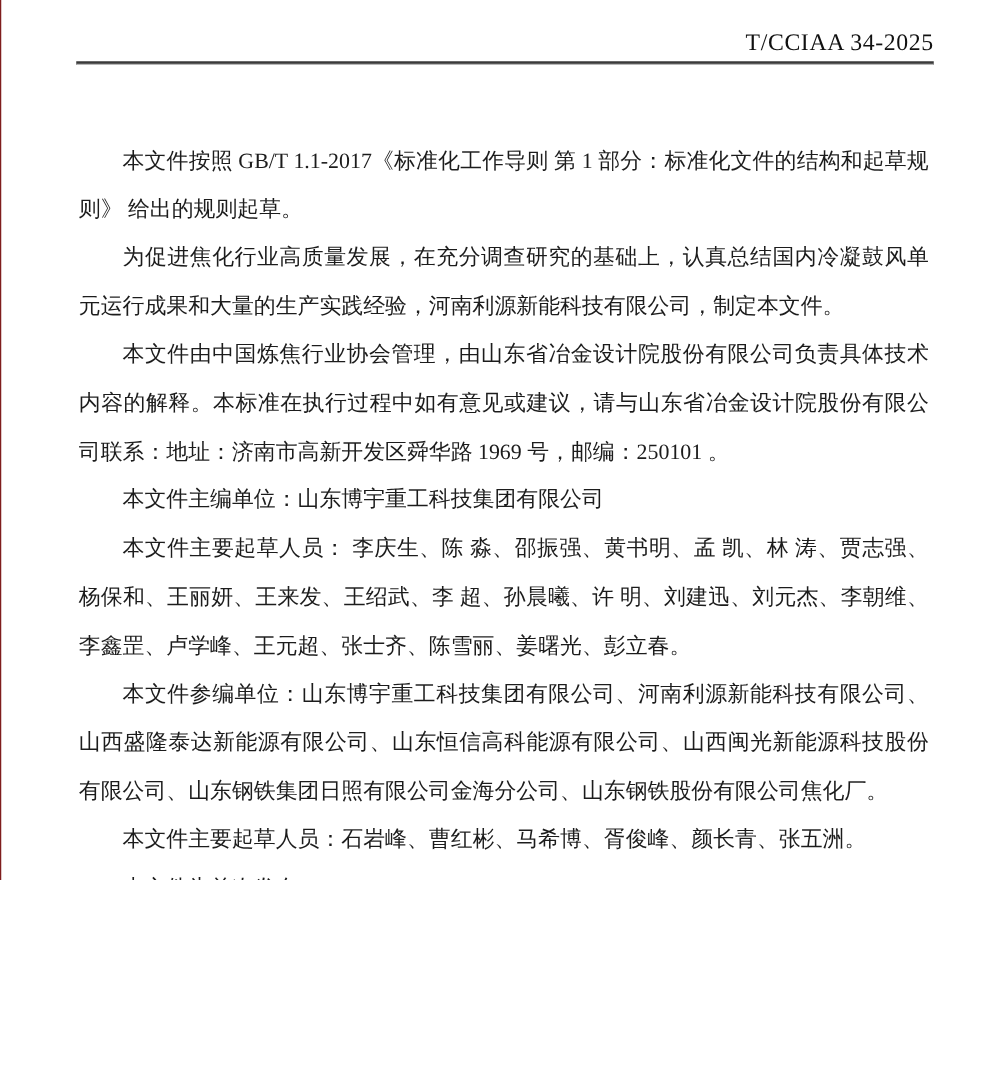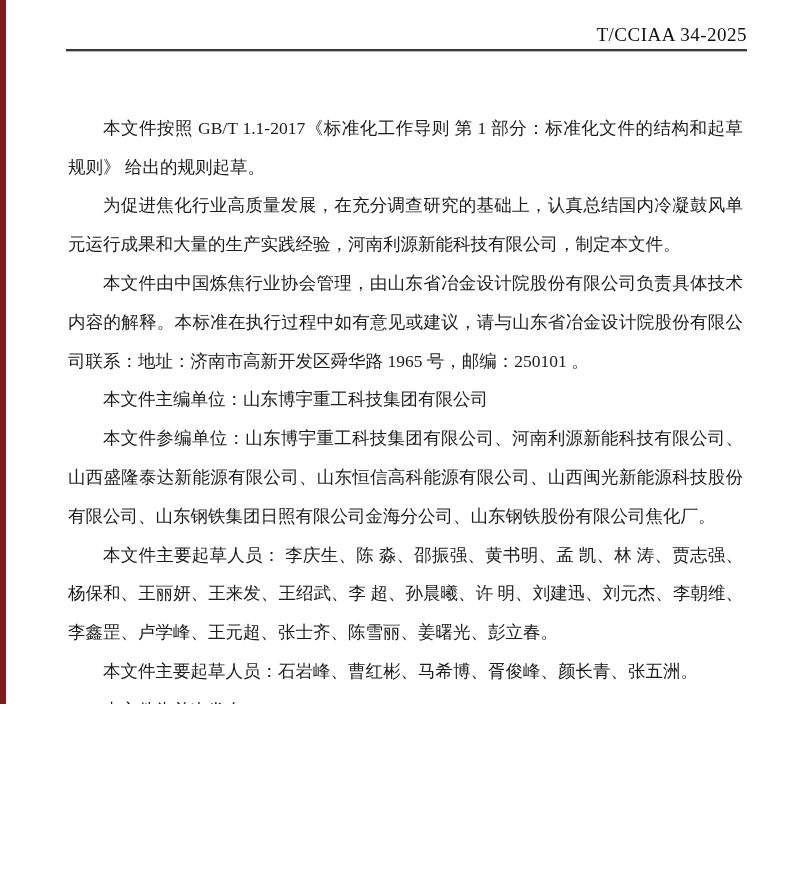--- a/index.html
+++ b/index.html
@@ -7,21 +7,21 @@
     padding: 0;
     background: #ffffff;
   }
   .page {
     position: relative;
     width: 800px;
     height: 704px;
     background: #ffffff;
     overflow: hidden;
     box-sizing: border-box;
-    border-left: 6px solid #7f1d1d;
+    border-left: 1px solid #7f1d1d;
     font-family: "Liberation Serif", "DejaVu Serif", serif;
     color: #1c1c1c;
   }
   .header {
     padding: 25px 53px 0 60px;
   }
   .header-doc-number {
     text-align: right;
     font-size: 19px;
     letter-spacing: 0.5px;
@@ -67,21 +67,21 @@
 
   <div class="header">
     <div class="header-doc-number">T/CCIAA 34-2025</div>
     <div class="header-rule"></div>
   </div>
 
 
   <div class="content">
     <p>本文件按照 GB/T 1.1-2017《标准化工作导则 第 1 部分：标准化文件的结构和起草规则》 给出的规则起草。</p>
     <p>为促进焦化行业高质量发展，在充分调查研究的基础上，认真总结国内冷凝鼓风单元运行成果和大量的生产实践经验，河南利源新能科技有限公司，制定本文件。</p>
-    <p>本文件由中国炼焦行业协会管理，由山东省冶金设计院股份有限公司负责具体技术内容的解释。本标准在执行过程中如有意见或建议，请与山东省冶金设计院股份有限公司联系：地址：济南市高新开发区舜华路 1965 号，邮编：250101 。</p>
+    <p>本文件由中国炼焦行业协会管理，由山东省冶金设计院股份有限公司负责具体技术内容的解释。本标准在执行过程中如有意见或建议，请与山东省冶金设计院股份有限公司联系：地址：济南市高新开发区舜华路 1969 号，邮编：250101 。</p>
     <p>本文件主编单位：山东博宇重工科技集团有限公司</p>
+    <p>本文件主要起草人员： 李庆生、陈 淼、邵振强、黄书明、孟 凯、林 涛、贾志强、杨保和、王丽妍、王来发、王绍武、李 超、孙晨曦、许 明、刘建迅、刘元杰、李朝维、李鑫罡、卢学峰、王元超、张士齐、陈雪丽、姜曙光、彭立春。</p>
     <p>本文件参编单位：山东博宇重工科技集团有限公司、河南利源新能科技有限公司、山西盛隆泰达新能源有限公司、山东恒信高科能源有限公司、山西闽光新能源科技股份有限公司、山东钢铁集团日照有限公司金海分公司、山东钢铁股份有限公司焦化厂。</p>
-    <p>本文件主要起草人员： 李庆生、陈 淼、邵振强、黄书明、孟 凯、林 涛、贾志强、杨保和、王丽妍、王来发、王绍武、李 超、孙晨曦、许 明、刘建迅、刘元杰、李朝维、李鑫罡、卢学峰、王元超、张士齐、陈雪丽、姜曙光、彭立春。</p>
     <p>本文件主要起草人员：石岩峰、曹红彬、马希博、胥俊峰、颜长青、张五洲。</p>
     <p>本文件为首次发布。</p>
   </div>
 
 </div>
 
 </body></html>

